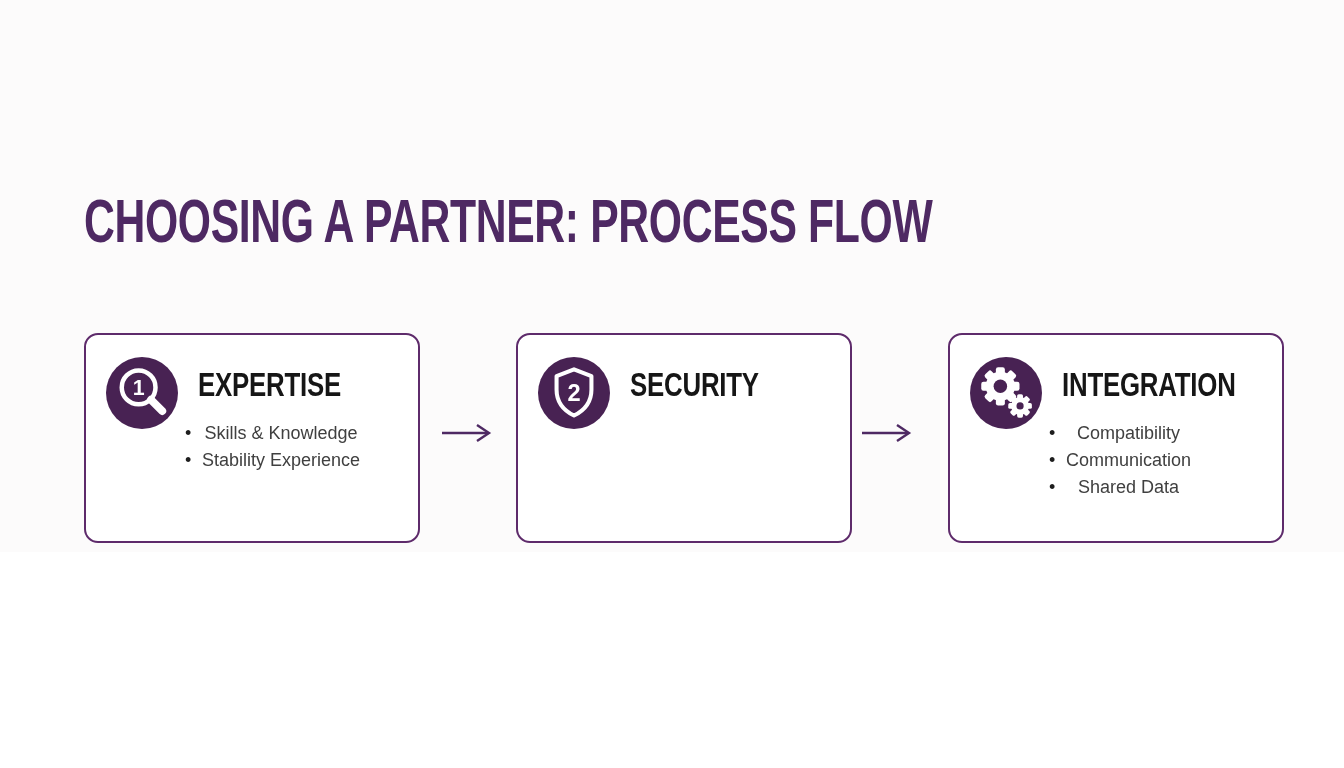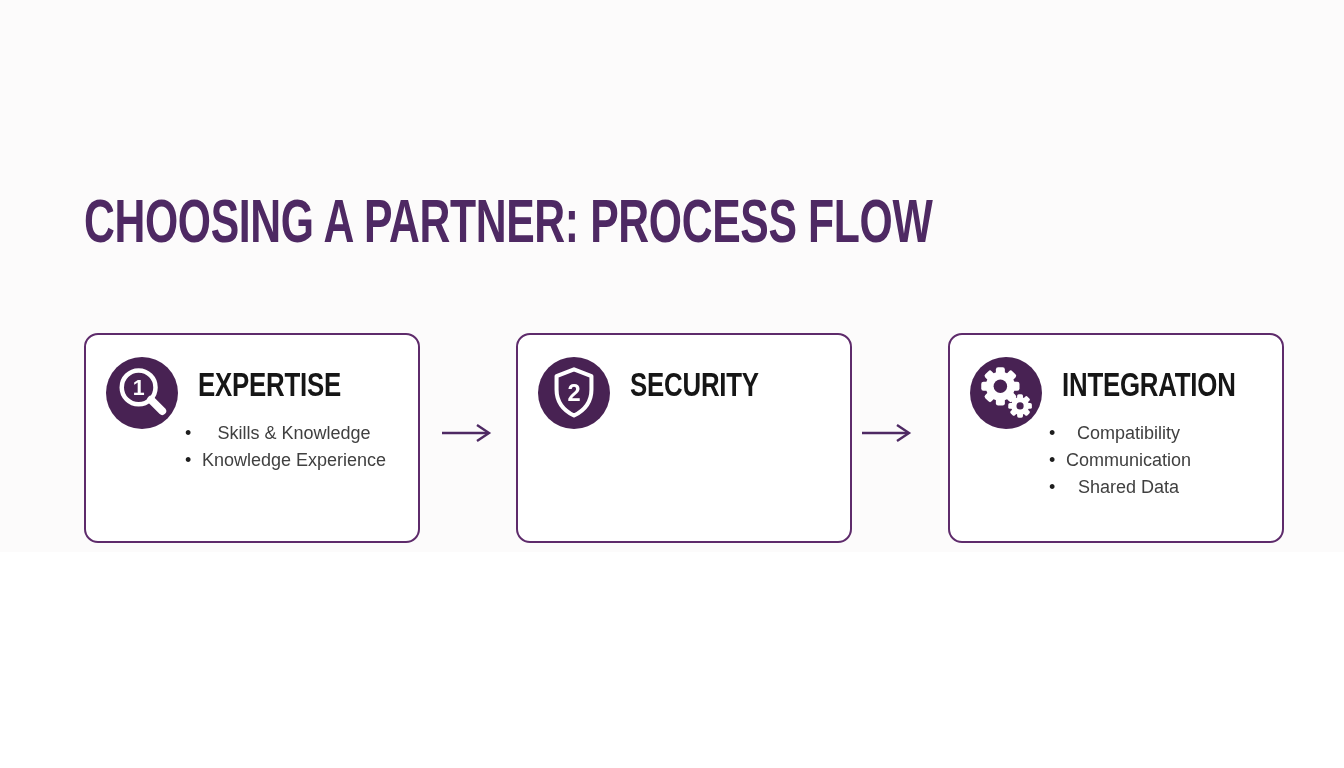--- a/index.html
+++ b/index.html
@@ -107,21 +107,21 @@
     <div class="icon-circle">
       <svg viewBox="0 0 64 64" aria-hidden="true">
         <circle cx="29" cy="27" r="15" fill="none" stroke="#ffffff" stroke-width="4"></circle>
         <line x1="40" y1="38" x2="50" y2="48" stroke="#ffffff" stroke-width="7" stroke-linecap="round"></line>
         <text x="29" y="34" font-size="19" font-weight="bold" fill="#ffffff" text-anchor="middle">1</text>
       </svg>
     </div>
     <div class="card-title">EXPERTISE</div>
     <ul class="card-list">
       <li>Skills &amp; Knowledge</li>
-      <li>Knowledge Experience</li>
+      <li>Stability Experience</li>
     </ul>
   </div>
 
   <svg class="flow-arrow a1" viewBox="0 0 56 22">
     <path d="M2 11 H48" stroke="#4e2963" stroke-width="2.4" fill="none"></path>
     <path d="M37 3 L49 11 L37 19" stroke="#4e2963" stroke-width="2.4" fill="none" stroke-linejoin="miter"></path>
   </svg>
 
   <div class="card c2">
     <div class="icon-circle">

